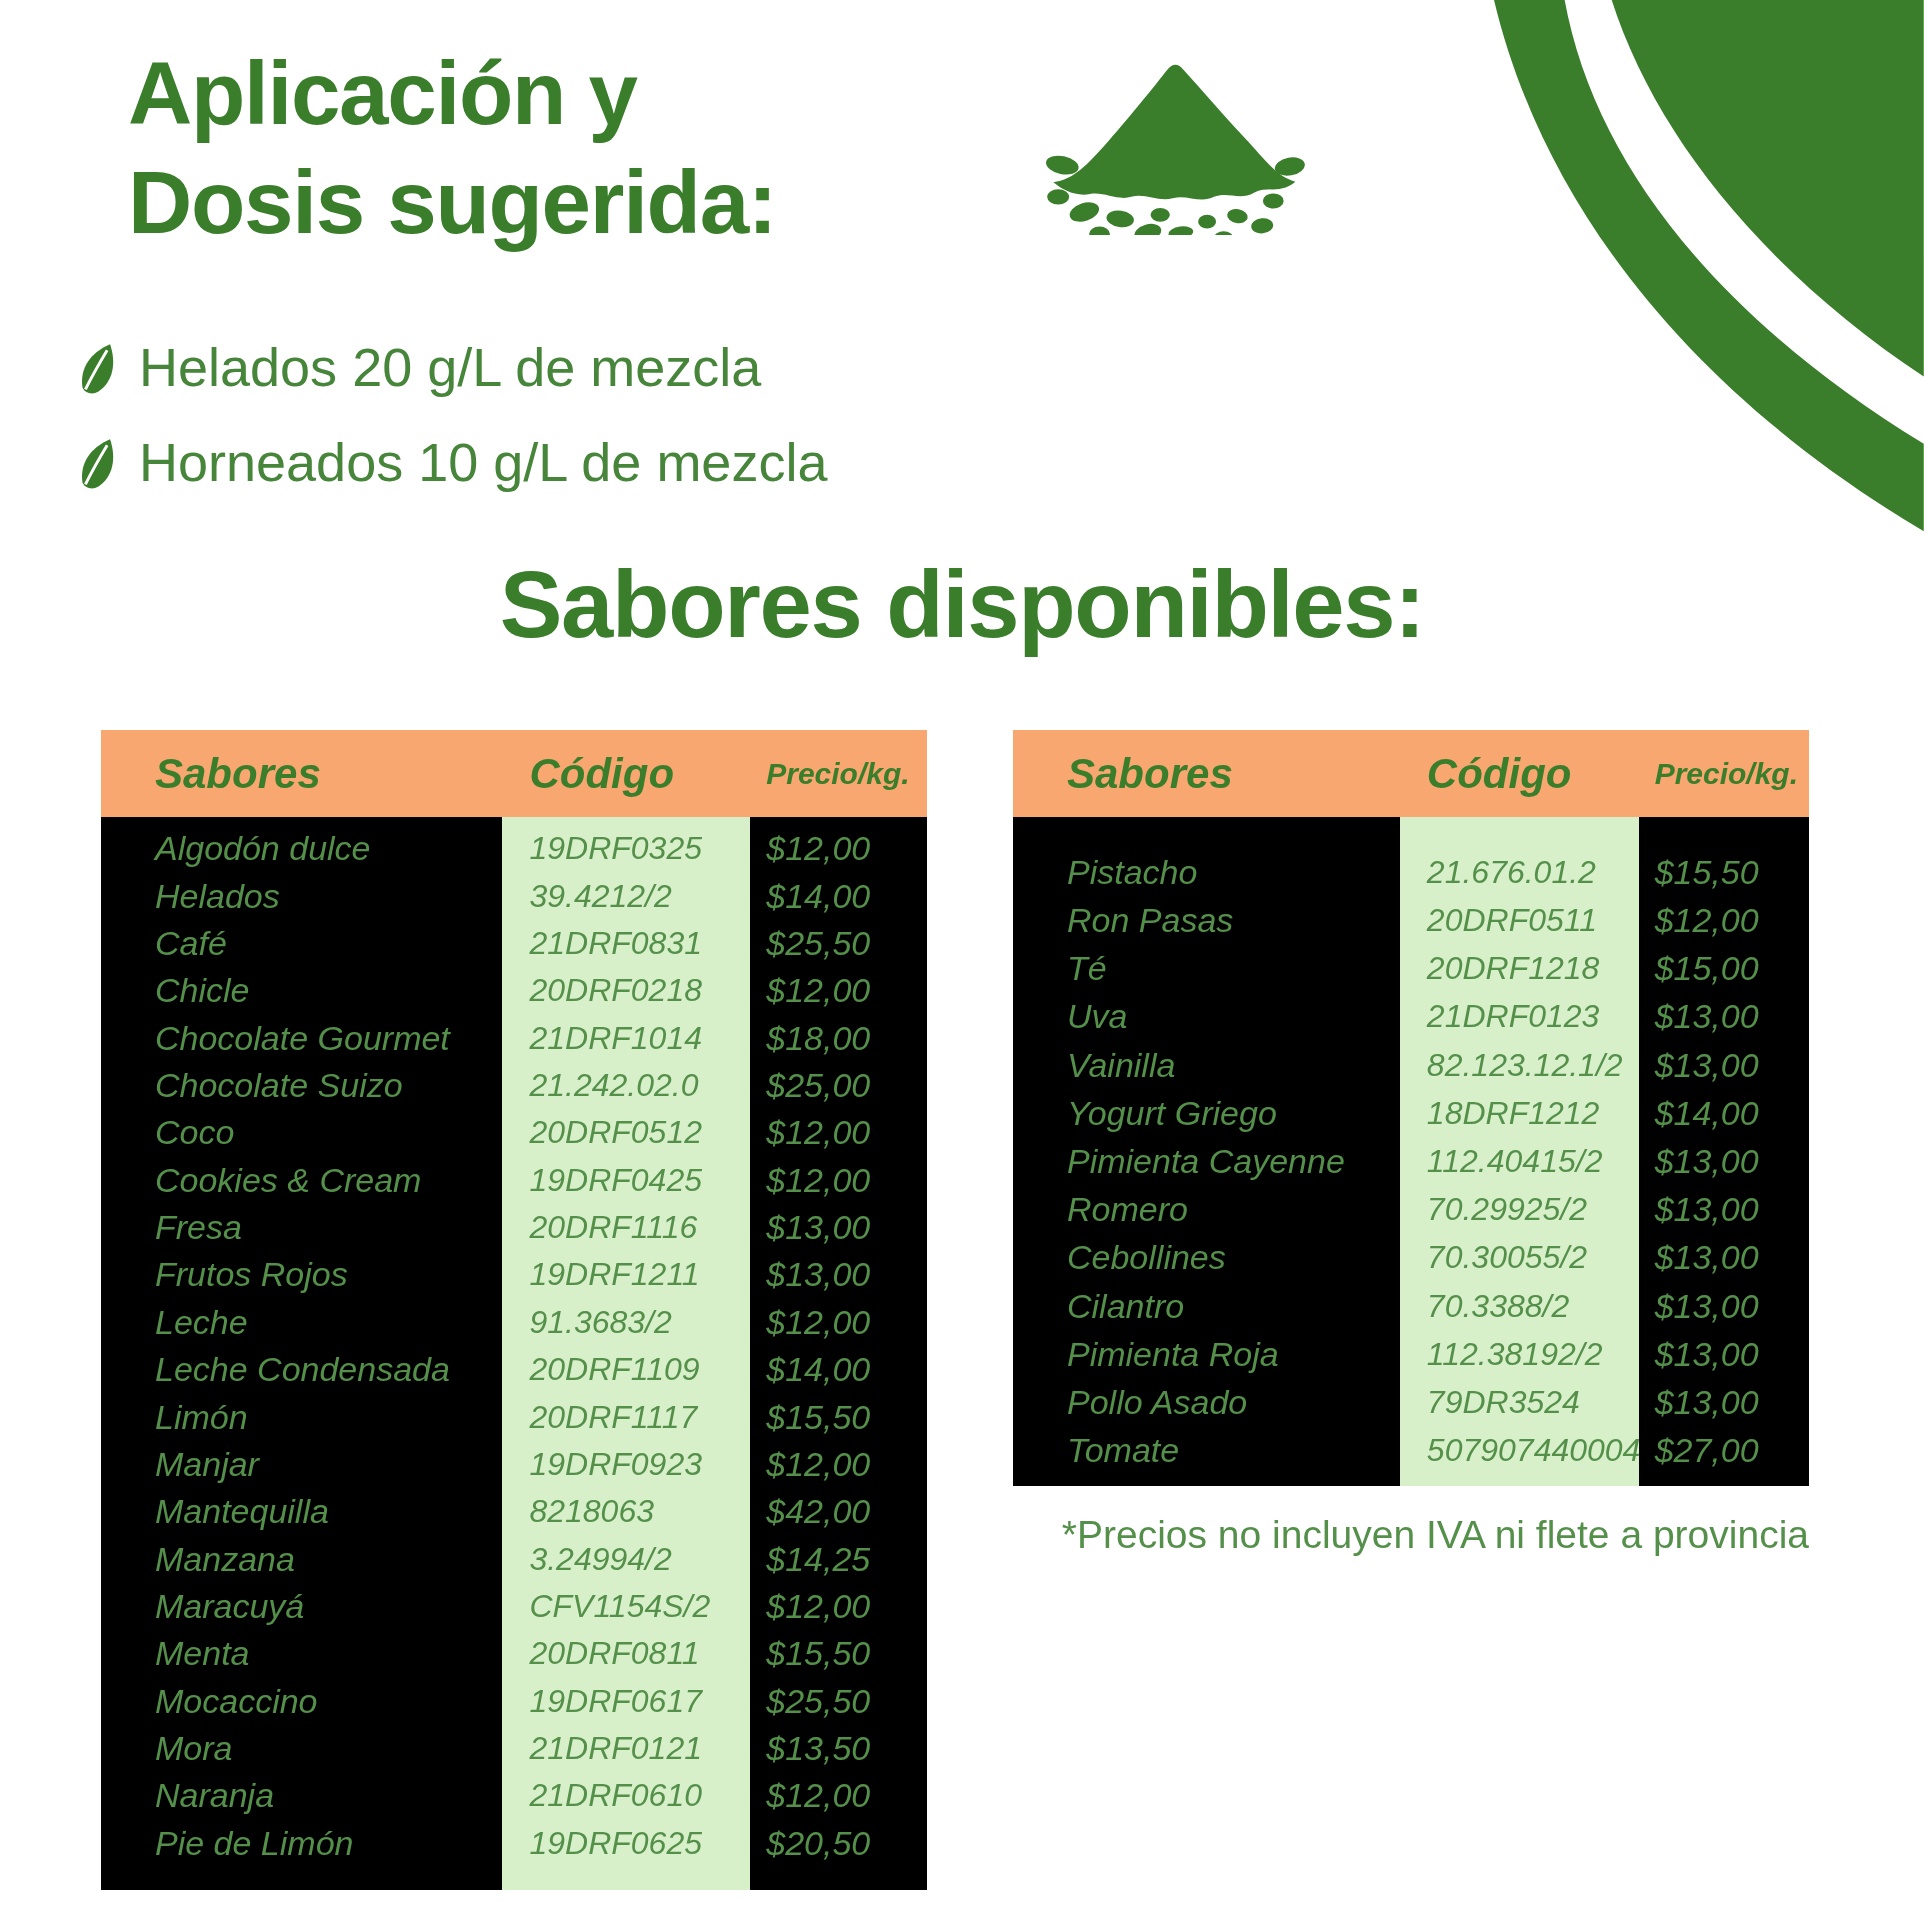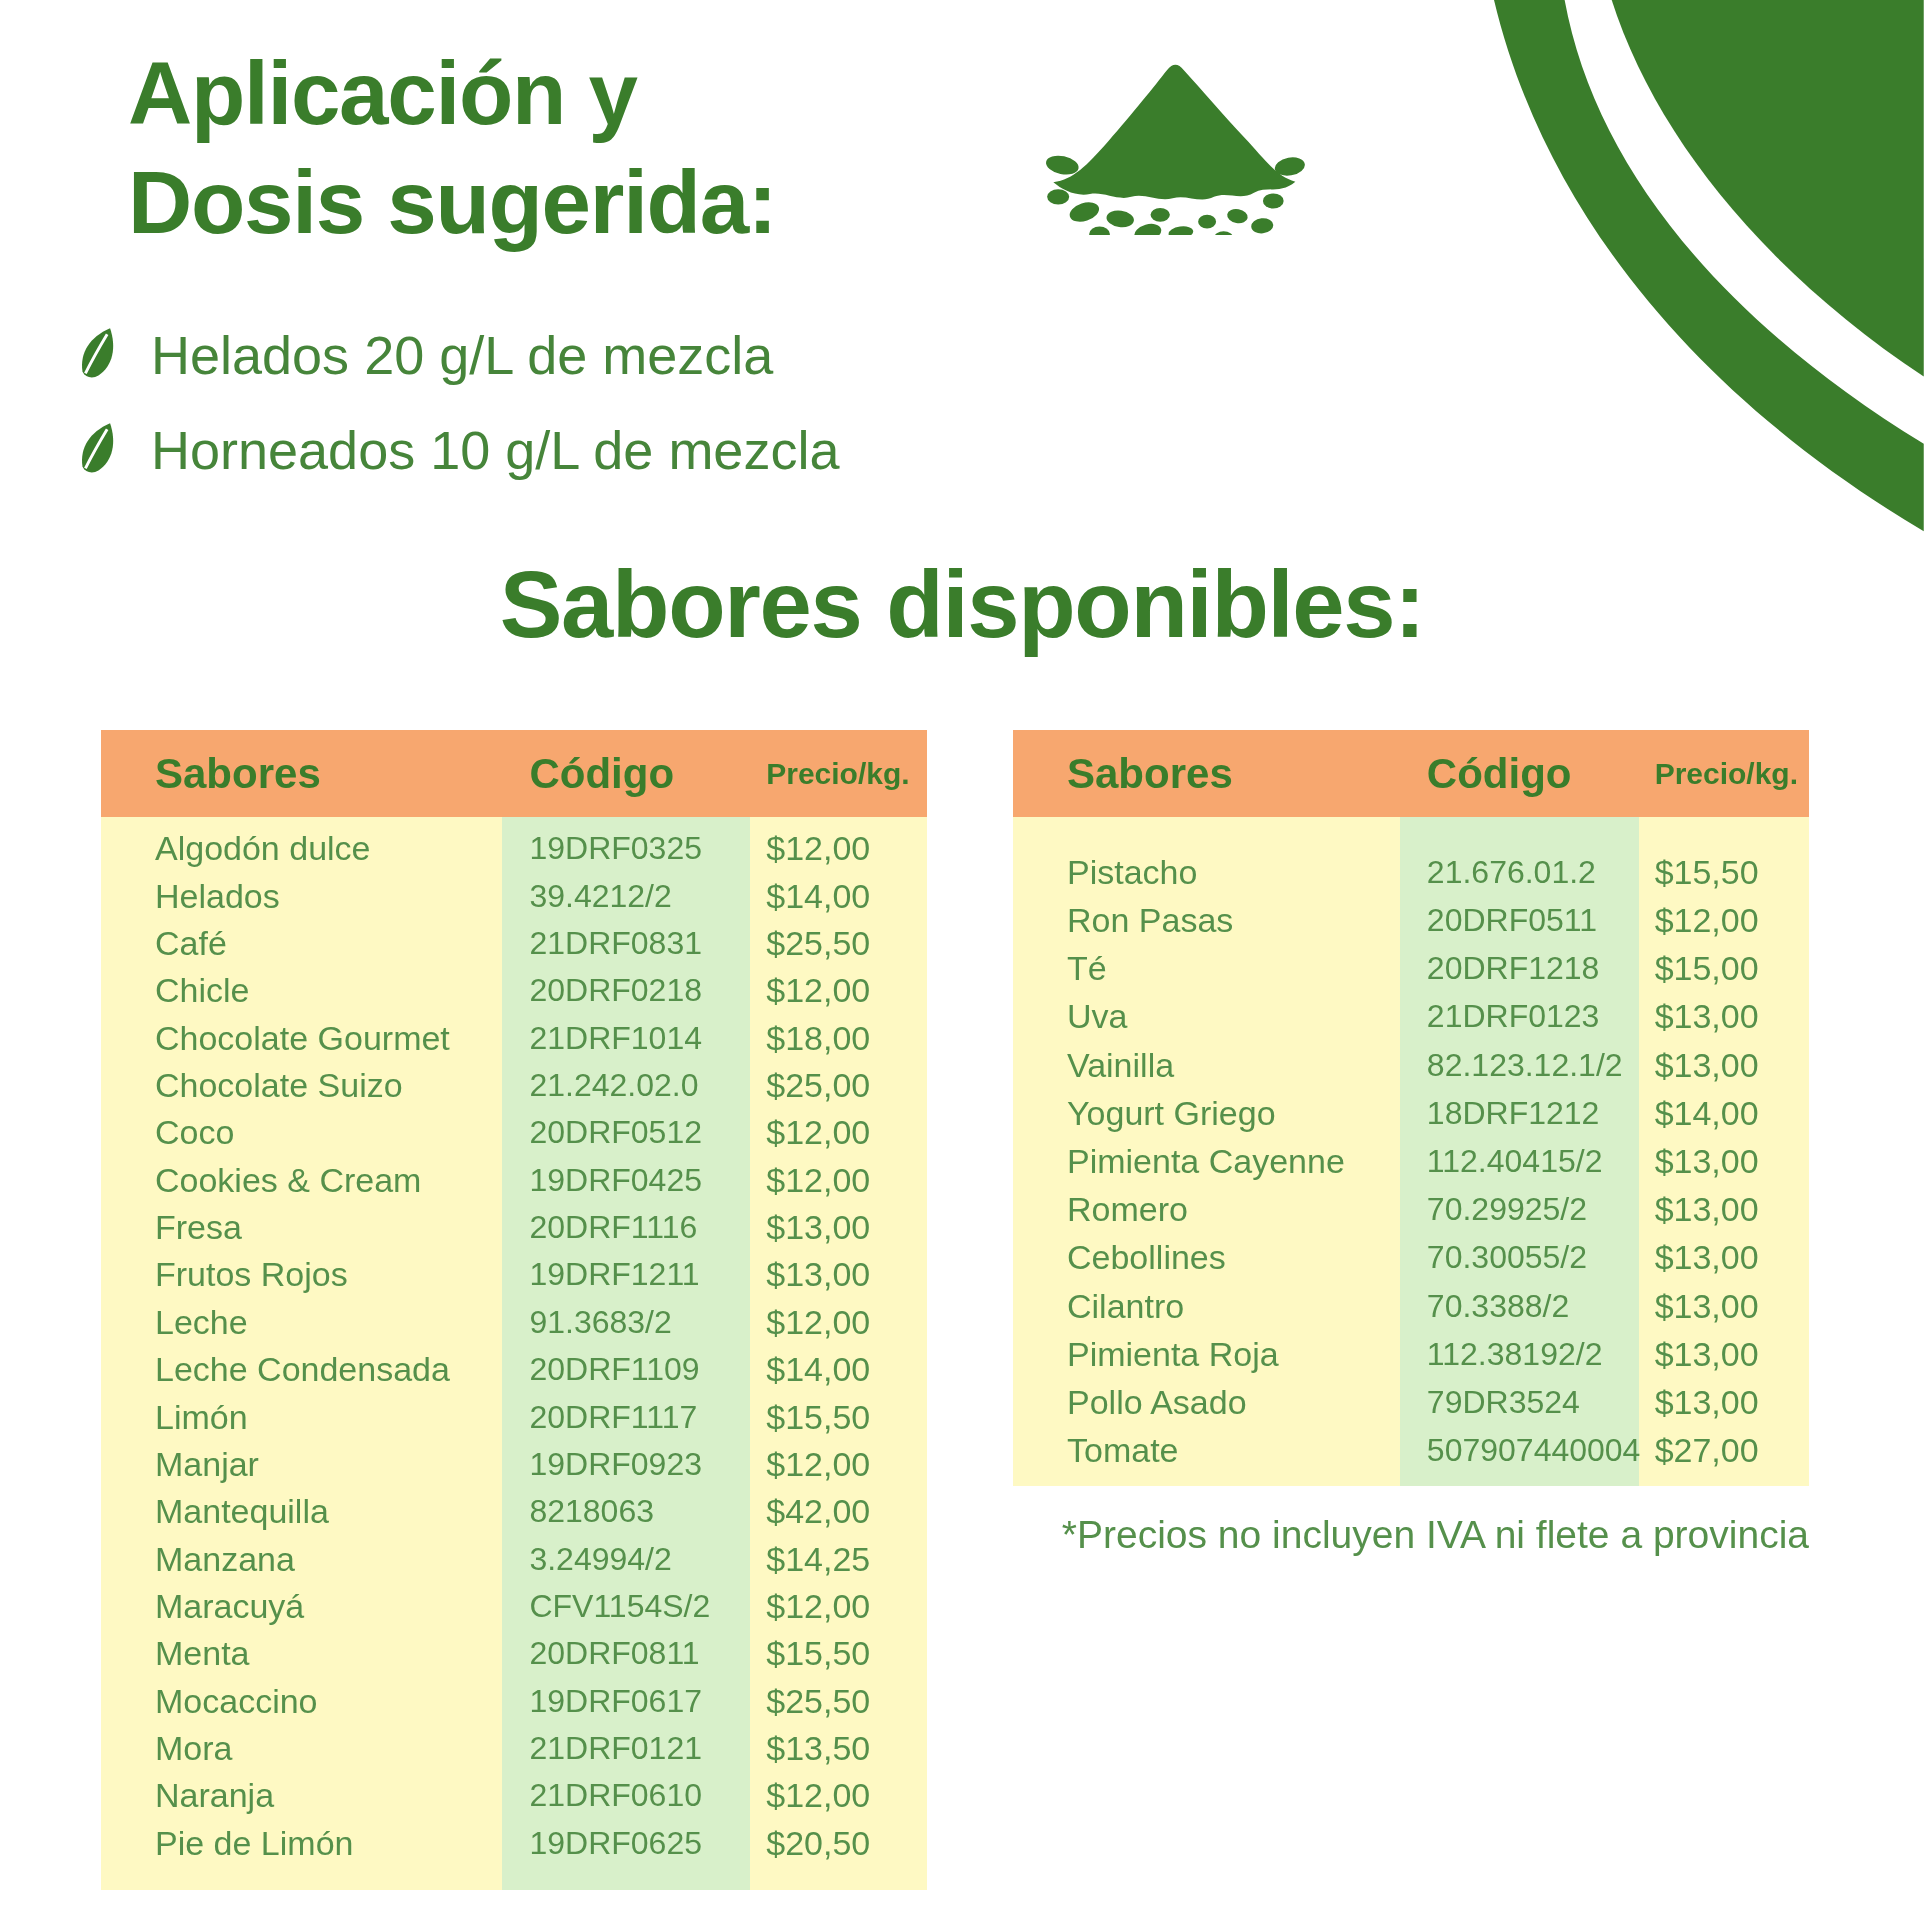--- a/index.html
+++ b/index.html
@@ -16,34 +16,34 @@
   #page-title{
     left:128px;top:39px;width:1009px;
     font-size:89px;font-weight:800;line-height:1.22;
     color:#3A7D2B;letter-spacing:-1.3px;
   }
 
   
   #powder-icon{left:1043px;top:47px;width:262px;height:188px;}
 
   
-  .bullet{left:75px;width:1144px;height:74px;display:flex;align-items:flex-start;gap:32px;}
+  .bullet{left:75px;width:1144px;height:74px;display:flex;align-items:flex-end;gap:20px;}
   #bullet-0{top:324px;}
   #bullet-1{top:419px;}
   .bullet .leaf{width:44px;height:58px;flex:0 0 auto;}
   .bullet .btext{font-size:54px;color:#46853A;}
 
   
   #section-title{
     left:0;top:551px;width:1924px;text-align:center;
     font-size:94px;font-weight:800;color:#3A7D2B;letter-spacing:-1.3px;
   }
 
   
-  .ftable{background:#fef9c3;}
+  .ftable{background:#000000;font-style:italic;}
   #table-0{left:101px;top:730px;width:826px;height:1160px;}
   #table-1{left:1013px;top:730px;width:796px;height:756px;}
 
   .t-colstrip{position:absolute;left:48.6%;width:30%;top:87px;bottom:0;background:#D8F0CA;}
 
   .t-head{
     position:absolute;left:0;top:0;right:0;height:87px;background:#F7A76F;
     display:grid;grid-template-columns:48.6% 30% 21.4%;align-items:center;
   }
   .t-head .th{color:#3A7D2B;font-weight:800;}

